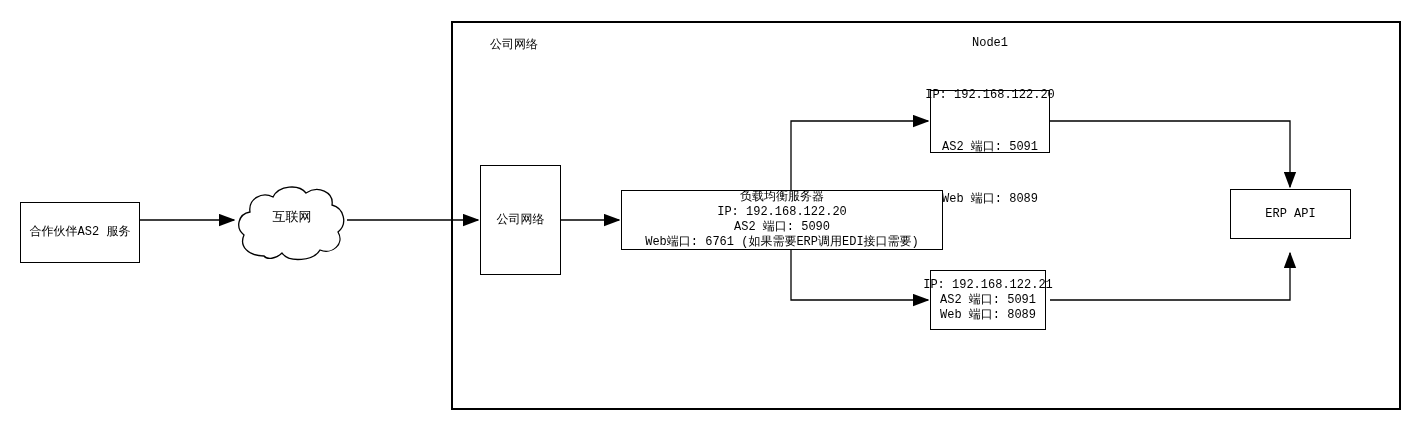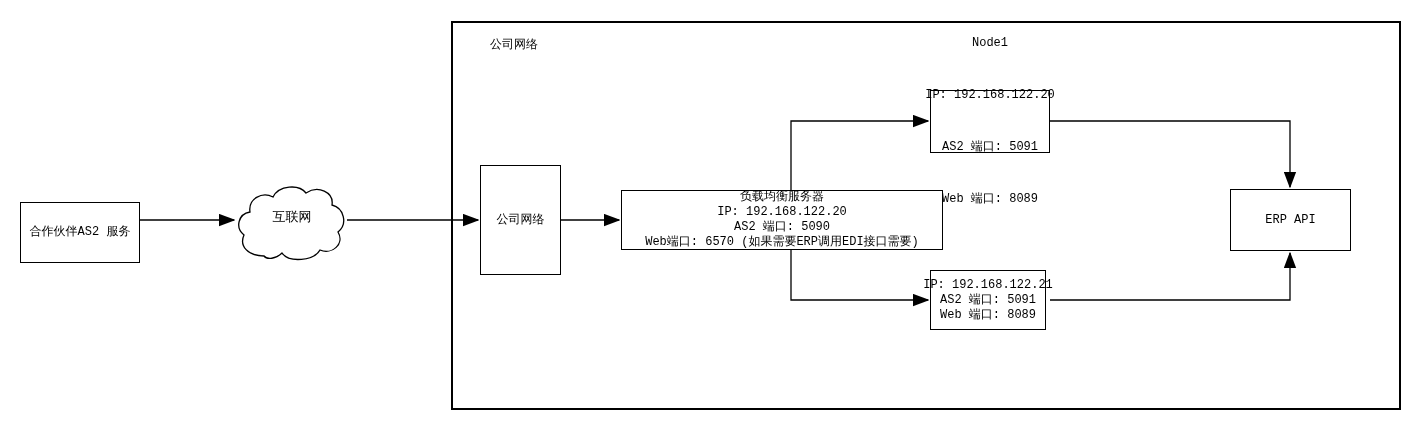--- a/index.html
+++ b/index.html
@@ -65,21 +65,21 @@
     display: flex;
     align-items: center;
     justify-content: center;
     font-size: 13px;
   }
   .n-partner { left: 20px;   top: 202px; width: 120px; height: 61px; }
   .n-gateway { left: 480px;  top: 165px; width: 81px;  height: 110px; }
   .n-lb      { left: 621px;  top: 190px; width: 322px; height: 60px; }
   .n-node1   { left: 930px;  top: 90px;  width: 120px; height: 63px; gap: 37px; }
   .n-node2   { left: 930px;  top: 270px; width: 116px; height: 60px; }
-  .n-erp     { left: 1230px; top: 189px; width: 121px; height: 62px; }
+  .n-erp     { left: 1230px; top: 189px; width: 121px; height: 50px; }
 </style>
 </head>
 <body>
 
 <div class="canvas">
 
   <div class="container-box"></div>
   <div class="container-label">公司网络</div>
 
   <svg class="connectors" width="1421" height="431">
@@ -117,21 +117,21 @@
   </div>
 
   <div class="node n-gateway">
     <span>公司网络</span>
   </div>
 
   <div class="node n-lb">
     <span>负载均衡服务器</span>
     <span>IP: 192.168.122.20</span>
     <span>AS2 端口: 5090</span>
-    <span>Web端口: 6570  (如果需要ERP调用EDI接口需要)</span>
+    <span>Web端口: 6761  (如果需要ERP调用EDI接口需要)</span>
   </div>
 
   <div class="node n-node1">
     <span>Node1</span>
     <span>IP: 192.168.122.20</span>
     <span>AS2 端口: 5091</span>
     <span>Web 端口: 8089</span>
   </div>
 
   <div class="node n-node2">

